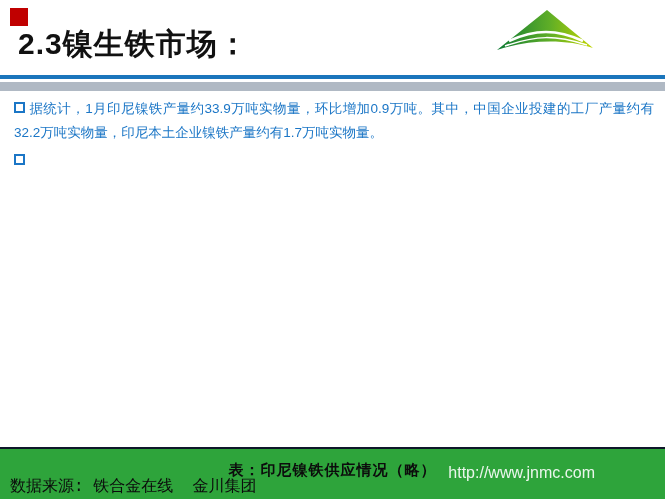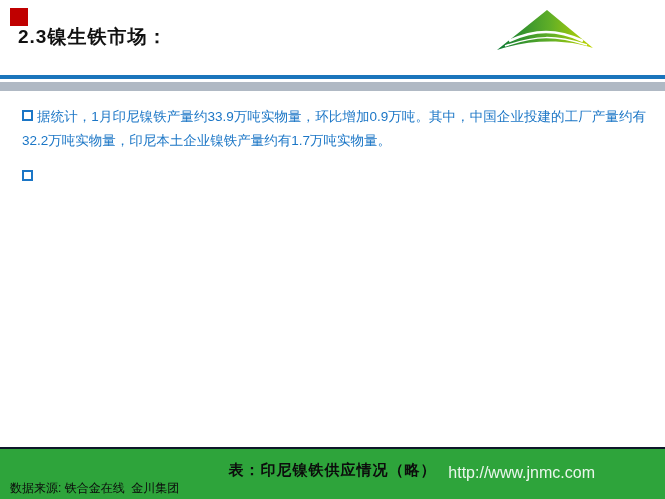--- a/index.html
+++ b/index.html
@@ -11,21 +11,21 @@
     font-family:"Liberation Sans","DejaVu Sans",sans-serif;
   }
 
   
   .accent-square{
     position:absolute;left:10px;top:8px;
     width:18px;height:18px;background:#c00000;
   }
   .slide-title{
     position:absolute;left:18px;top:24px;
-    font-size:19px;font-weight:bold;color:#111111;
+    font-size:30px;font-weight:bold;color:#111111;
     letter-spacing:1px;white-space:nowrap;
   }
 
   
   .logo{
     position:absolute;top:8px;right:60px;width:120px;
     display:flex;flex-direction:column;align-items:center;
   }
   .logo-mark{display:block;}
   .logo-text{
@@ -43,21 +43,21 @@
     position:absolute;left:0;top:82px;width:665px;height:9px;
     background:#b0b9c4;
   }
 
   
   .body-text{
     position:absolute;left:10px;top:93px;width:648px;
     font-size:13.5px;line-height:24px;color:#1b76c6;
     text-align:justify;
   }
-  .para{margin:12px;}
+  .para{margin:4px;}
   .bullet-square{
     display:inline-block;width:7px;height:7px;
     border:2.5px solid #1b76c6;margin-right:4px;
     vertical-align:baseline;
   }
 
   
   .footer-bar{
     position:absolute;left:0;bottom:0;width:665px;height:52px;
     background:#2ea43b;border-top:2px solid #0f172a;
@@ -68,21 +68,21 @@
     text-align:center;
     font-size:15px;font-weight:bold;color:#0c0c0c;
     letter-spacing:1px;
   }
   .footer-url{
     position:absolute;right:70px;top:15px;
     font-size:16px;color:rgba(255,255,255,0.9);
   }
   .footer-source{
     position:absolute;left:10px;bottom:2px;
-    font-size:12px;color:#0c0c0c;white-space:pre;
+    font-size:16px;color:#0c0c0c;white-space:pre;font-family:Liberation Mono, monospace;
   }
 </style>
 </head>
 <body>
 
 <div class="slide">
 
   <div class="accent-square"></div>
   <div class="slide-title">2.3镍生铁市场：</div>
 

